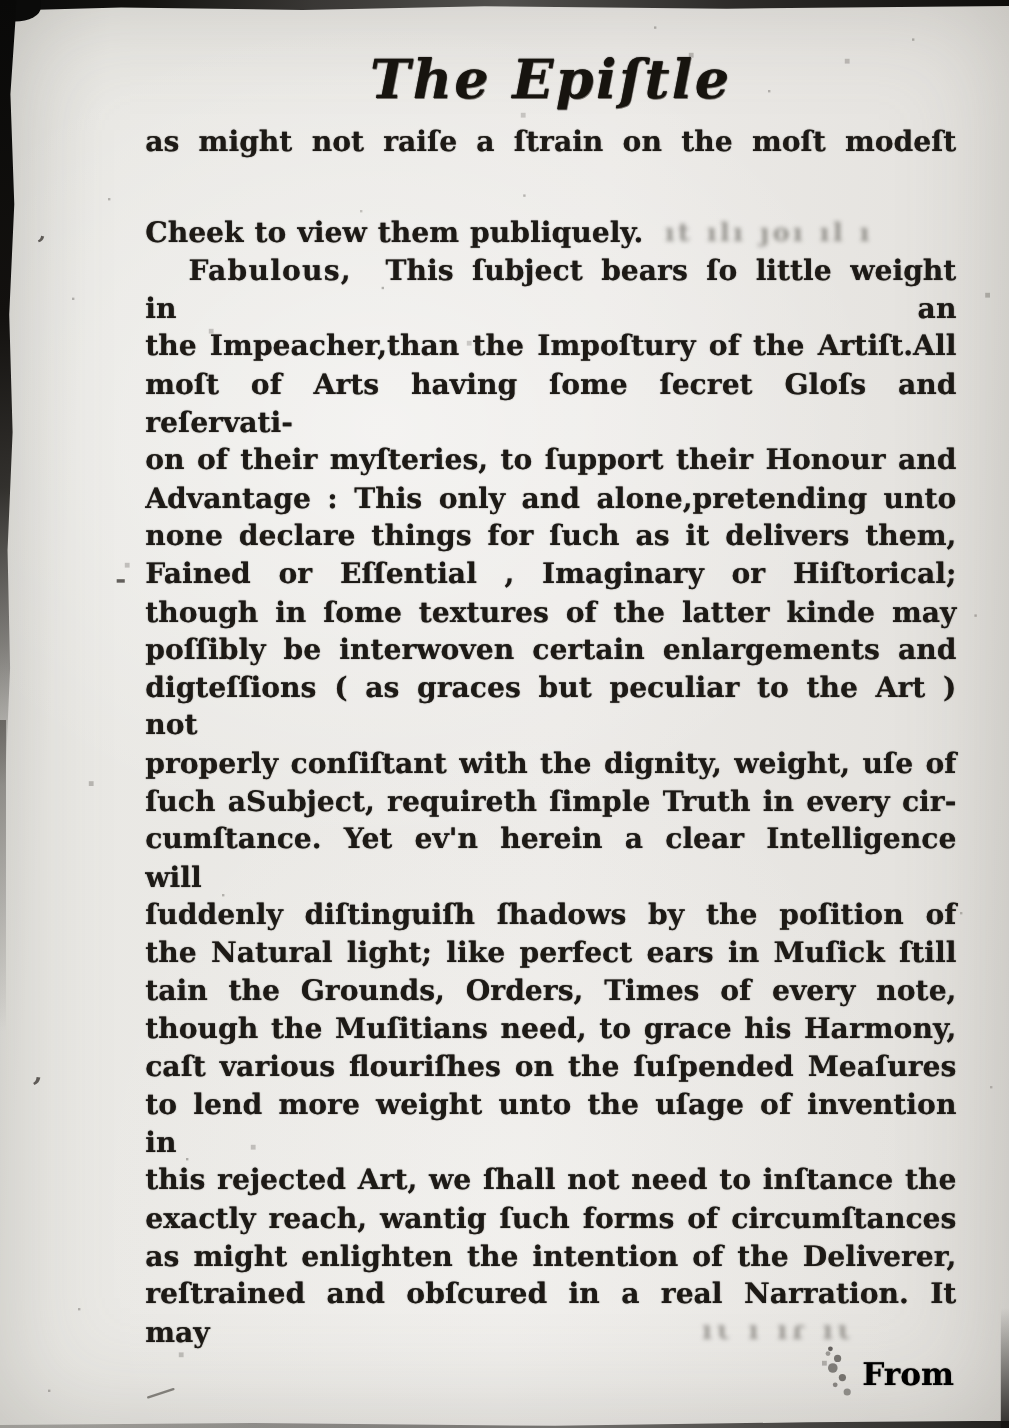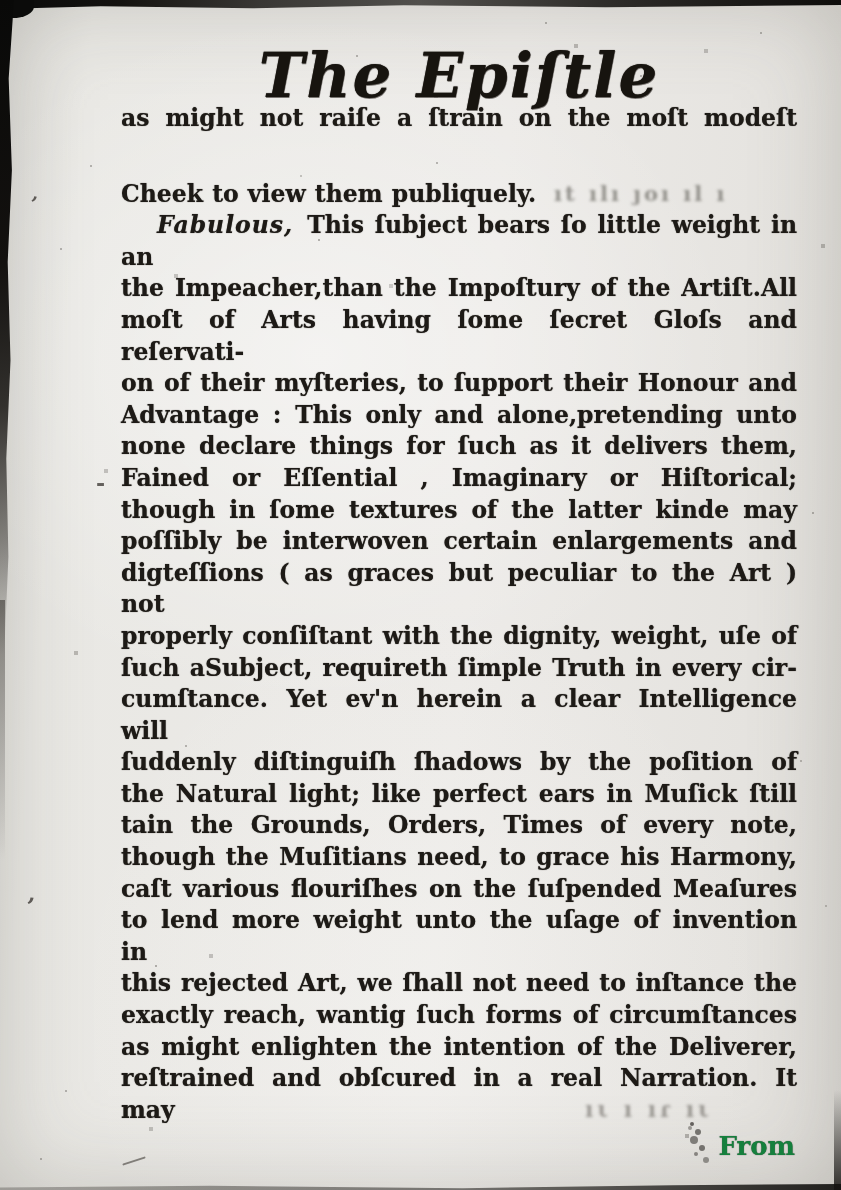--- a/index.html
+++ b/index.html
@@ -64,48 +64,48 @@
       825px 905px 0 0 rgba(50,46,40,.4), 800px 760px 0 0 rgba(50,46,40,.45),
       356px 55px 0 0 rgba(50,46,40,.5), 435px 95px 0 1px rgba(50,46,40,.35),
       545px 22px 0 0 rgba(50,46,40,.5), 686px 1135px 0 1px rgba(50,46,40,.5);
   }
 
   
   .title{
     position:absolute; top:40px; left:121px; width:676px;
     text-align:center;
     font-style:italic; font-weight:bold;
-    font-size:61px; letter-spacing:2px;
+    font-size:45px; letter-spacing:2px;
     color:#17140f;
     text-shadow:0 0 1px rgba(25,20,15,.85), 0.5px 0.5px 0 rgba(25,20,15,.5);
   }
 
   
   .page-text{ position:absolute; left:121px; top:103px; width:676px; }
   .line{
     font-size:23.5px; line-height:31.6px;
     font-weight:bold; color:#1d1a16;
     text-align:justify; text-align-last:justify;
     text-shadow:0 0 1px rgba(30,26,20,.75);
     word-spacing:1px;
   }
   .line.end{ text-align-last:left;margin-top:44px; }
   .line.indent{ text-indent:36px; }
-  .lead{ font-style:italic; margin-right:14px; letter-spacing:1px; }
+  .lead{ margin-right:28px; letter-spacing:1px; }
   .ghost{
     display:inline-block; margin-left:18px;
     color:rgba(75,72,66,.55); filter:blur(1.6px);
     font-size:21px; letter-spacing:3px; text-shadow:none;
     transform:translateY(-1px);
   }
 
   
   .catchword{
     position:absolute; top:1131px; right:46px;
-    font-size:26px; font-weight:bold; color:#15803d;
+    font-size:26px; font-weight:bold; color:#000000;
     text-shadow:0 0 1px rgba(30,26,20,.8);
     margin-left:32px;
   }
   .ghost-bottom{
     position:absolute; top:1096px; left:585px; width:230px;
     color:rgba(80,76,70,.5); filter:blur(1.8px);
     font-size:22px; font-weight:bold; letter-spacing:4px;
   }
   .smudge{
     position:absolute; top:1122px; left:690px; width:4px; height:4px; border-radius:50%;

